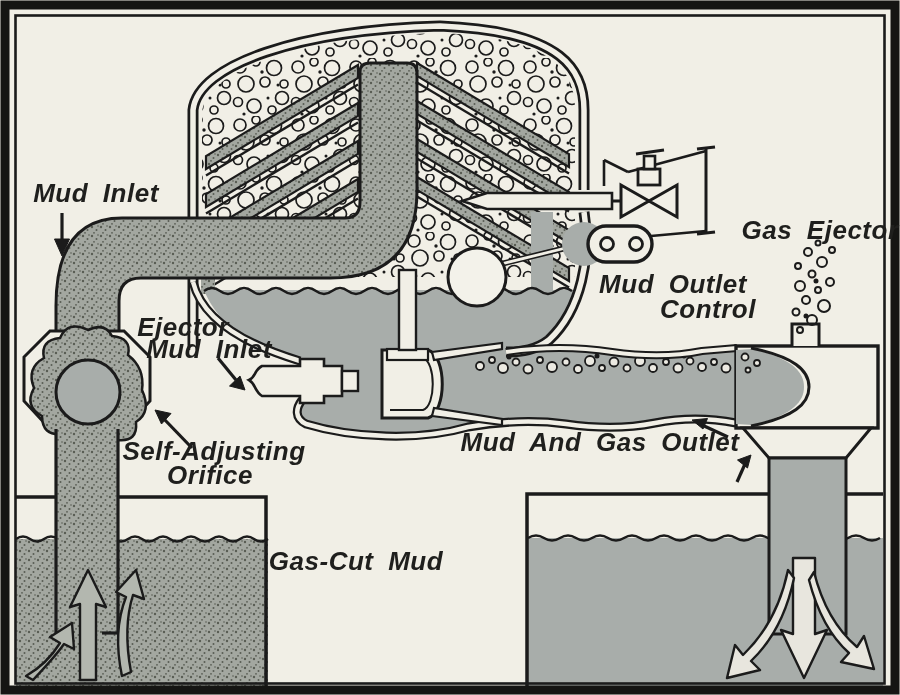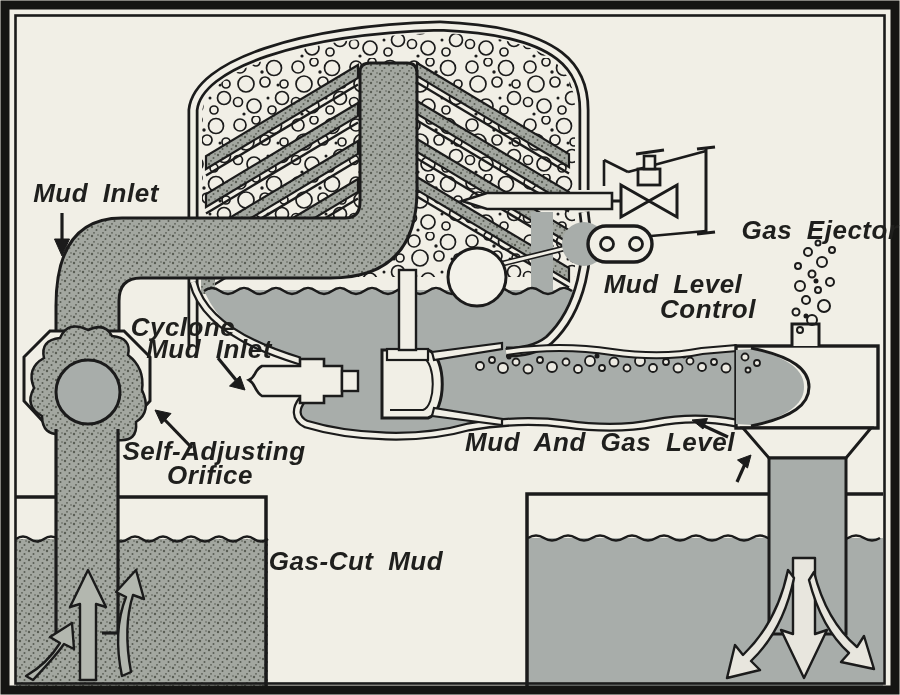--- a/index.html
+++ b/index.html
@@ -253,23 +253,23 @@
     <polygon points="751,455 737.5,460 747.5,468"></polygon>
   </g>
 
   <g fill="none">
     <rect x="15.5" y="15.5" width="869" height="668" stroke="#1b1b1b" stroke-width="2.6"></rect>
     <rect x="5" y="5" width="890" height="685" stroke="#151513" stroke-width="9"></rect>
   </g>
 </svg>
 
 <div class="lbl" style="left:96px;top:193px">Mud Inlet</div>
-<div class="lbl" style="left:183px;top:327px">Cyclone</div>
+<div class="lbl" style="left:183px;top:327px">Ejector</div>
 <div class="lbl" style="left:209px;top:349px">Mud Inlet</div>
 <div class="lbl" style="left:214px;top:451px">Self-Adjusting</div>
 <div class="lbl" style="left:356px;top:561px">Gas-Cut Mud</div>
 <div class="lbl" style="left:210px;top:475px">Orifice</div>
-<div class="lbl" style="left:673px;top:284px">Mud Level</div>
+<div class="lbl" style="left:673px;top:284px">Mud Outlet</div>
 <div class="lbl" style="left:708px;top:309px">Control</div>
 <div class="lbl" style="left:820px;top:230px">Gas Ejector</div>
-<div class="lbl" style="left:600px;top:442px">Mud And Gas Level</div>
+<div class="lbl" style="left:600px;top:442px">Mud And Gas Outlet</div>
 
 </div>
 
 </body></html>

